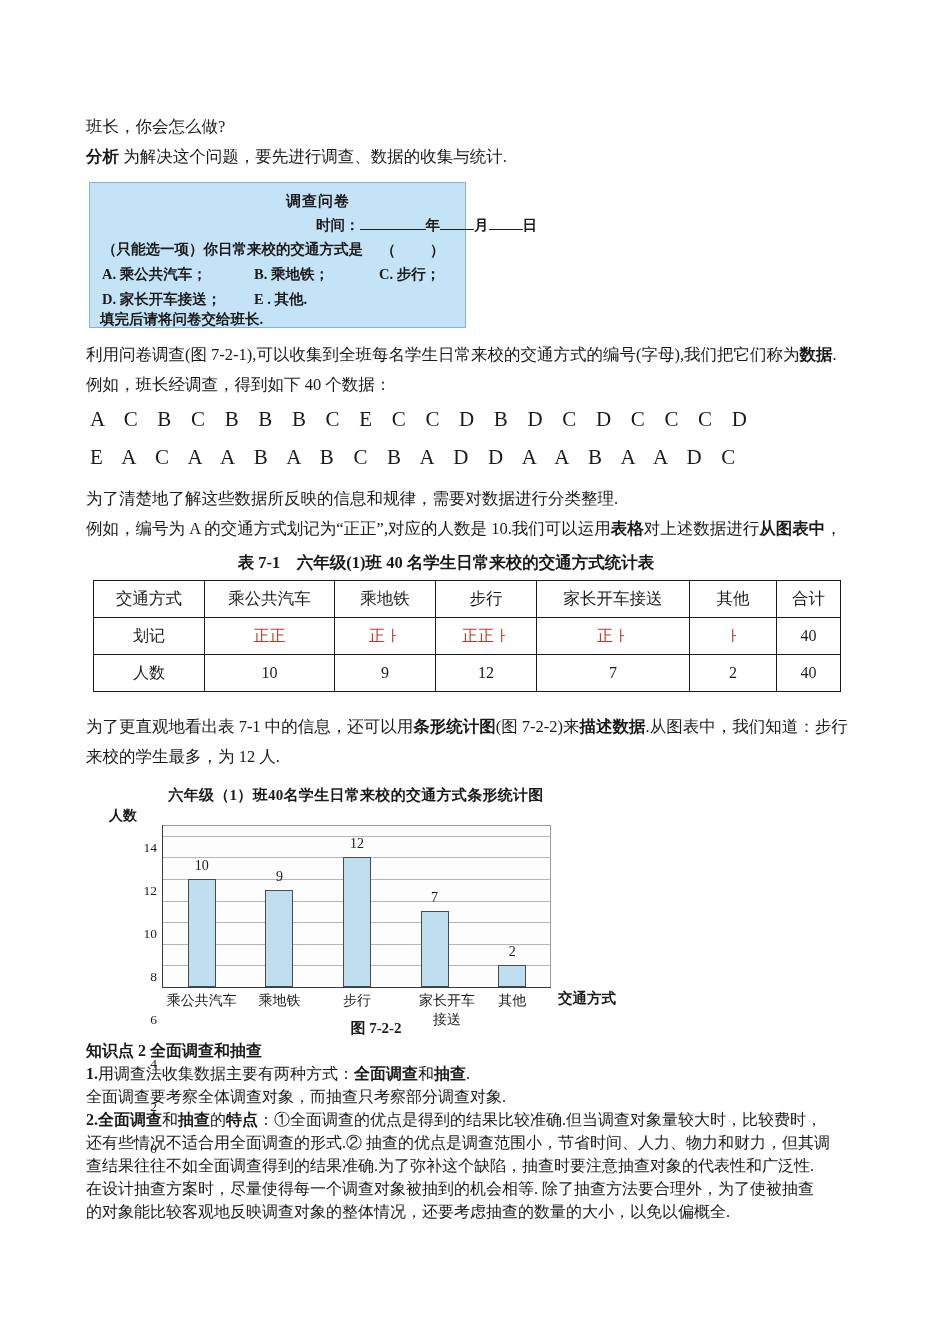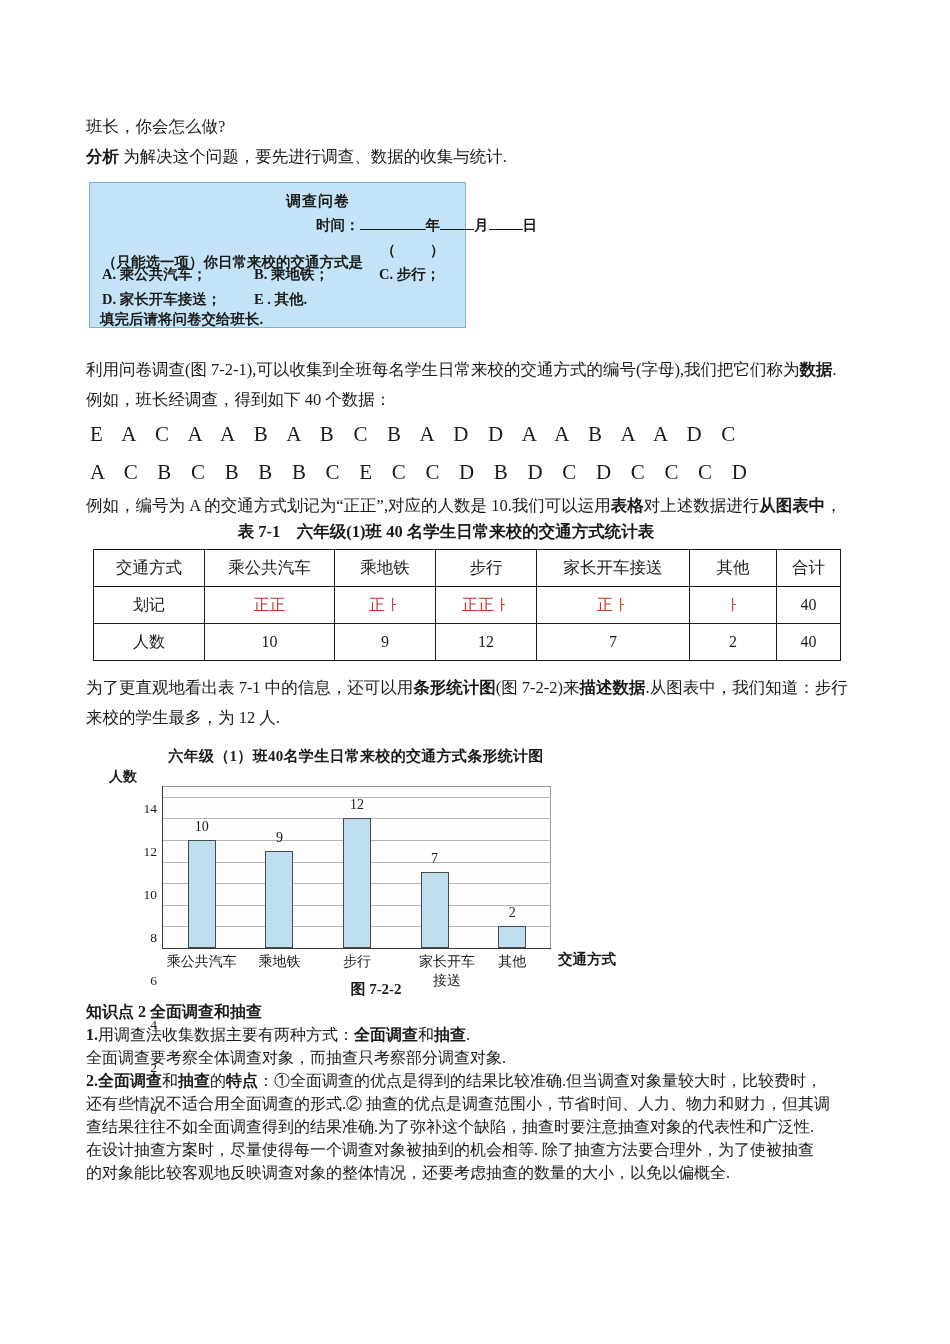--- a/index.html
+++ b/index.html
@@ -64,21 +64,21 @@
     position: absolute;
     left: 226px; top: 33px;
     font-weight: bold;
     font-size: 14.5px;
     white-space: nowrap;
   }
   .ul-long { display: inline-block; width: 66px; border-bottom: 1.4px solid #1b1b1b; }
   .ul-short { display: inline-block; width: 34px; border-bottom: 1.4px solid #1b1b1b; }
   .quest .q-prompt {
     position: absolute;
-    left: 12px; top: 70px;
+    left: 12px; top: 57px;
     font-weight: bold;
     font-size: 14.5px;
     white-space: nowrap;
     text-align: right;
   }
   .quest .q-paren {
     position: absolute;
     left: 291px; top: 58px;
     font-weight: bold;
     font-size: 14.5px;
@@ -113,21 +113,21 @@
     line-height: 38px;
     margin-left: 4px;
     white-space: nowrap;
   }
 
   
   .tbl-title {
     text-align: center;
     font-size: 16.5px;
     font-weight: bold;
-    margin-top: 0;
+    margin-top: 8px;
     margin-bottom: 6px;
     padding-right: 70px;
   }
   table.stat {
     border-collapse: collapse;
     margin-left: 7px;
     width: 712px;
     table-layout: fixed;
   }
   table.stat td {
@@ -296,28 +296,29 @@
           <span class="o3">C. 步行；</span>
         </div>
         <div class="q-optrow r2">
           <span class="o1">D. 家长开车接送；</span>
           <span class="o2">E . 其他.</span>
         </div>
         <div class="q-foot">填完后请将问卷交给班长.</div>
       </div>
     </div>
 
-    <div class="ln" style="margin-top:27px">
+    <div class="ln" style="margin-top:12px">
       <span>利用问卷调查(图 7-2-1),可以收集到全班每名学生日常来校的交通方式的编号(字母),我们把它们称为</span><span class="b">数据</span><span>.</span>
     </div>
     <div class="ln">例如，班长经调查，得到如下 40 个数据：</div>
 
+    <div class="letters">A C B C B B B C E C C D B D C D C C C D</div>
     <div class="letters">E A C A A B A B C B A D D A A B A A D C</div>
-    <div class="letters">A C B C B B B C E C C D B D C D C C C D</div>
-
+
+    <div class="ln" style="margin-top:8px">为了清楚地了解这些数据所反映的信息和规律，需要对数据进行分类整理.</div>
     <div class="ln">
       <span>例如，编号为 A 的交通方式划记为“正正”,对应的人数是 10.我们可以运用</span><span class="b">表格</span><span>对上述数据进行</span><span class="b">从图表中</span><span>，</span>
     </div>
 
     <div class="tbl-title">表 7-1　六年级(1)班 40 名学生日常来校的交通方式统计表</div>
     <table class="stat">
       <tbody>
           <tr class="hdr">
         <td class="c0">交通方式</td>
         <td class="c1">乘公共汽车</td>
@@ -341,21 +342,21 @@
         <td>10</td>
         <td>9</td>
         <td>12</td>
         <td>7</td>
         <td>2</td>
         <td>40</td>
       </tr>
     </tbody>
       </table>
 
-    <div class="ln" style="margin-top:12px">
+    <div class="ln" style="margin-top:20px">
       <span>为了更直观地看出表 7-1 中的信息，还可以用</span><span class="b">条形统计图</span><span>(图 7-2-2)来</span><span class="b">描述数据</span><span>.从图表中，我们知道：步行</span>
     </div>
     <div class="ln">来校的学生最多，为 12 人.</div>
 
     <div class="chart-block">
       <div class="chart-title">六年级（1）班40名学生日常来校的交通方式条形统计图</div>
       <div class="chart-area">
         <div class="y-caption">人数</div>
         <div class="plot" id="plot">
           <div class="topline"></div>

